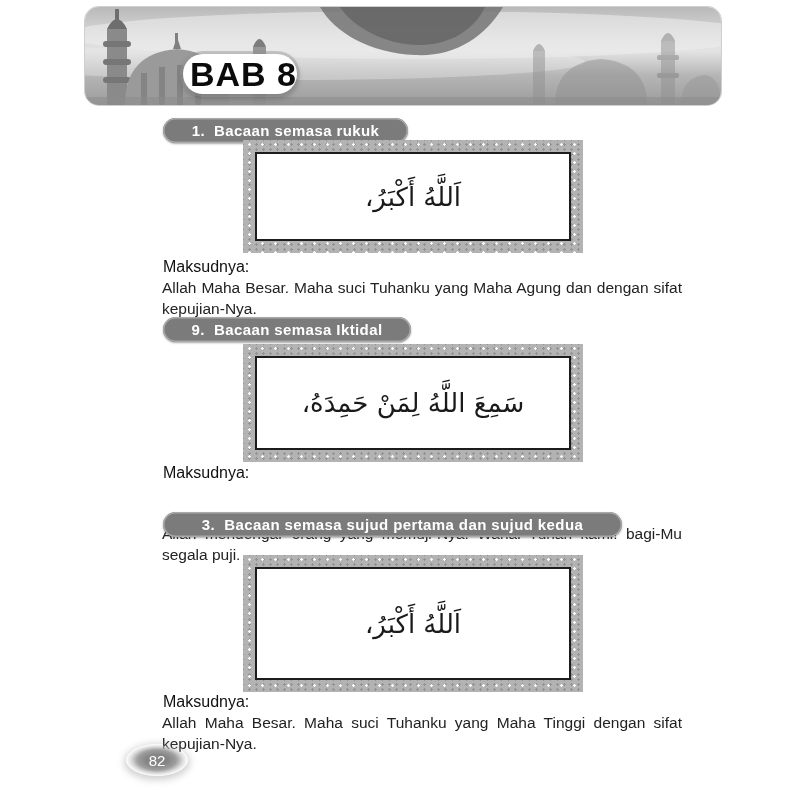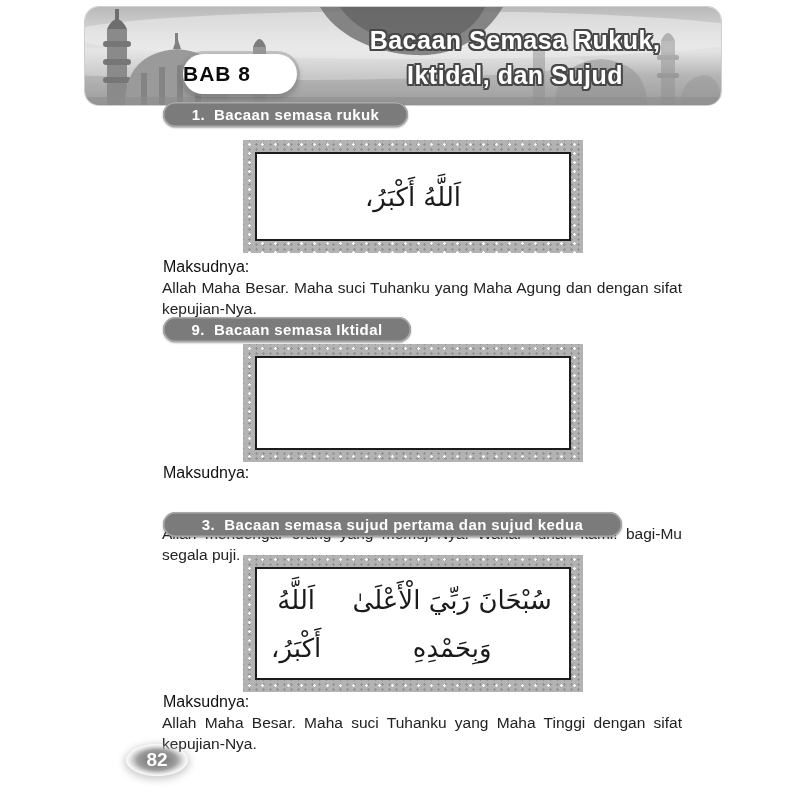--- a/index.html
+++ b/index.html
@@ -13,39 +13,39 @@
     position:absolute;left:85px;top:7px;width:636px;height:98px;
     border-radius:14px;overflow:hidden;
     background:linear-gradient(180deg,#b9b9b9 0%,#d9d9d9 30%,#e3e3e3 45%,#b5b5b5 70%,#9c9c9c 100%);
     box-shadow:0 0 0 1px #cfcfcf;
   }
   .banner svg{position:absolute;left:0;top:0;width:100%;height:100%;}
   .bab-pill{
     position:absolute;left:98px;top:47px;width:114px;height:40px;
     background:#ffffff;border-radius:21px;
     box-shadow:0 0 0 3px rgba(150,150,150,.45),0 3px 6px rgba(40,40,40,.45);
-    display:flex;align-items:center;justify-content:flex-start;
-    font-weight:bold;font-size:21px;color:#0b0b0b;letter-spacing:1px;
+    display:flex;align-items:center;justify-content:flex-end;
+    font-weight:bold;font-size:34px;color:#0b0b0b;letter-spacing:1px;
   }
   .banner-title{
     position:absolute;left:232px;top:16px;width:396px;text-align:center;
     font-weight:bold;font-size:25px;line-height:35px;color:#ffffff;letter-spacing:.5px;
     text-shadow:
       2px 0 0 #474747,-2px 0 0 #474747,0 2px 0 #474747,0 -2px 0 #474747,
       1.6px 1.6px 0 #474747,-1.6px 1.6px 0 #474747,1.6px -1.6px 0 #474747,-1.6px -1.6px 0 #474747;
   }
 
   
   .section-pill{
     position:absolute;left:163px;height:25px;border-radius:14px;
     background:#7b7b7b;box-shadow:0 0 0 1.5px #a9a9a9 inset,0 1px 2px rgba(90,90,90,.5);
     display:flex;align-items:center;justify-content:center;
     color:#ffffff;font-weight:bold;font-size:15px;letter-spacing:.4px;white-space:pre;
   }
-  .s1{top:102px;width:245px;}
+  .s1{top:118px;width:245px;}
   .s2{top:317px;width:248px;}
   .s3{top:512px;width:459px;}
 
   
   .arabic-frame{
     position:absolute;left:243px;width:340px;box-sizing:border-box;padding:12px;
     background-color:#b3b3b3;
     background-image:
       radial-gradient(circle,rgba(255,255,255,.95) 1px,transparent 1.5px),
       radial-gradient(circle,rgba(125,125,125,.6) 1px,transparent 1.4px);
@@ -78,21 +78,21 @@
   }
   .t1{top:277px;} .t2{top:483px;margin-top:40px;} .t3{top:712px;}
 
   
   .page-number{
     position:absolute;left:126px;top:744px;width:62px;height:32px;
     border-radius:50%;
     background:radial-gradient(closest-side,#858585 35%,#9e9e9e 62%,rgba(200,200,200,.55) 85%,rgba(255,255,255,0) 100%);
     box-shadow:0 2px 7px 2px rgba(150,150,150,.45);
     display:flex;align-items:center;justify-content:center;
-    color:#ffffff;font-weight:bold;font-size:19px;
+    color:#ffffff;font-weight:normal;font-size:15px;
   }
 </style>
 </head>
 <body>
 
 <div id="page">
 
   <div class="banner">
     <svg viewBox="0 0 636 98" preserveAspectRatio="none">
 
@@ -133,54 +133,50 @@
         <path d="M596,98 Q596,70 620,68 Q636,70 636,98 Z" fill="#969696"></path>
       </g>
 
       <rect x="0" y="90" width="636" height="8" fill="#8d8d8d" opacity="0.55"></rect>
     </svg>
 
     <div class="bab-pill">
       <span>BAB 8</span>
     </div>
 
-    <div class="banner-title">
-      <div>Bacaan Semasa Rukuk,</div>
-      <div>Iktidal, dan Sujud</div>
-    </div>
   </div>
 
   <div class="section-pill s1">
     <span>1.  Bacaan semasa rukuk</span>
   </div>
   <div class="arabic-frame f1">
     <div class="arabic-inner">
       <div class="arabic-line">اَللَّهُ أَكْبَرُ،</div>
     </div>
   </div>
   <div class="meaning-label m1">Maksudnya:</div>
   <p class="meaning-text t1">Allah Maha Besar. Maha suci Tuhanku yang Maha Agung dan dengan sifat kepujian-Nya.</p>
 
   <div class="section-pill s2">
     <span>9.  Bacaan semasa Iktidal</span>
   </div>
   <div class="arabic-frame f2">
     <div class="arabic-inner">
+      <div class="arabic-line">سَمِعَ اللَّهُ لِمَنْ حَمِدَهُ،</div>
     </div>
   </div>
   <div class="meaning-label m2">Maksudnya:</div>
   <p class="meaning-text t2">Allah mendengar orang yang memuji-Nya. Wahai Tuhan kami! bagi-Mu segala puji.</p>
 
   <div class="section-pill s3">
     <span>3.  Bacaan semasa sujud pertama dan sujud kedua</span>
   </div>
   <div class="arabic-frame f3">
     <div class="arabic-inner">
       <div class="arabic-line">اَللَّهُ أَكْبَرُ،</div>
-      <div class="arabic-line">سُبْحَانَ رَبِّيَ الْأَعْلَىٰ وَبِحَمْدِهِ</div>
     </div>
   </div>
   <div class="meaning-label m3">Maksudnya:</div>
   <p class="meaning-text t3">Allah Maha Besar. Maha suci Tuhanku yang Maha Tinggi dengan sifat kepujian-Nya.</p>
 
   <div class="page-number">
     <span>82</span>
   </div>
 
 </div>

